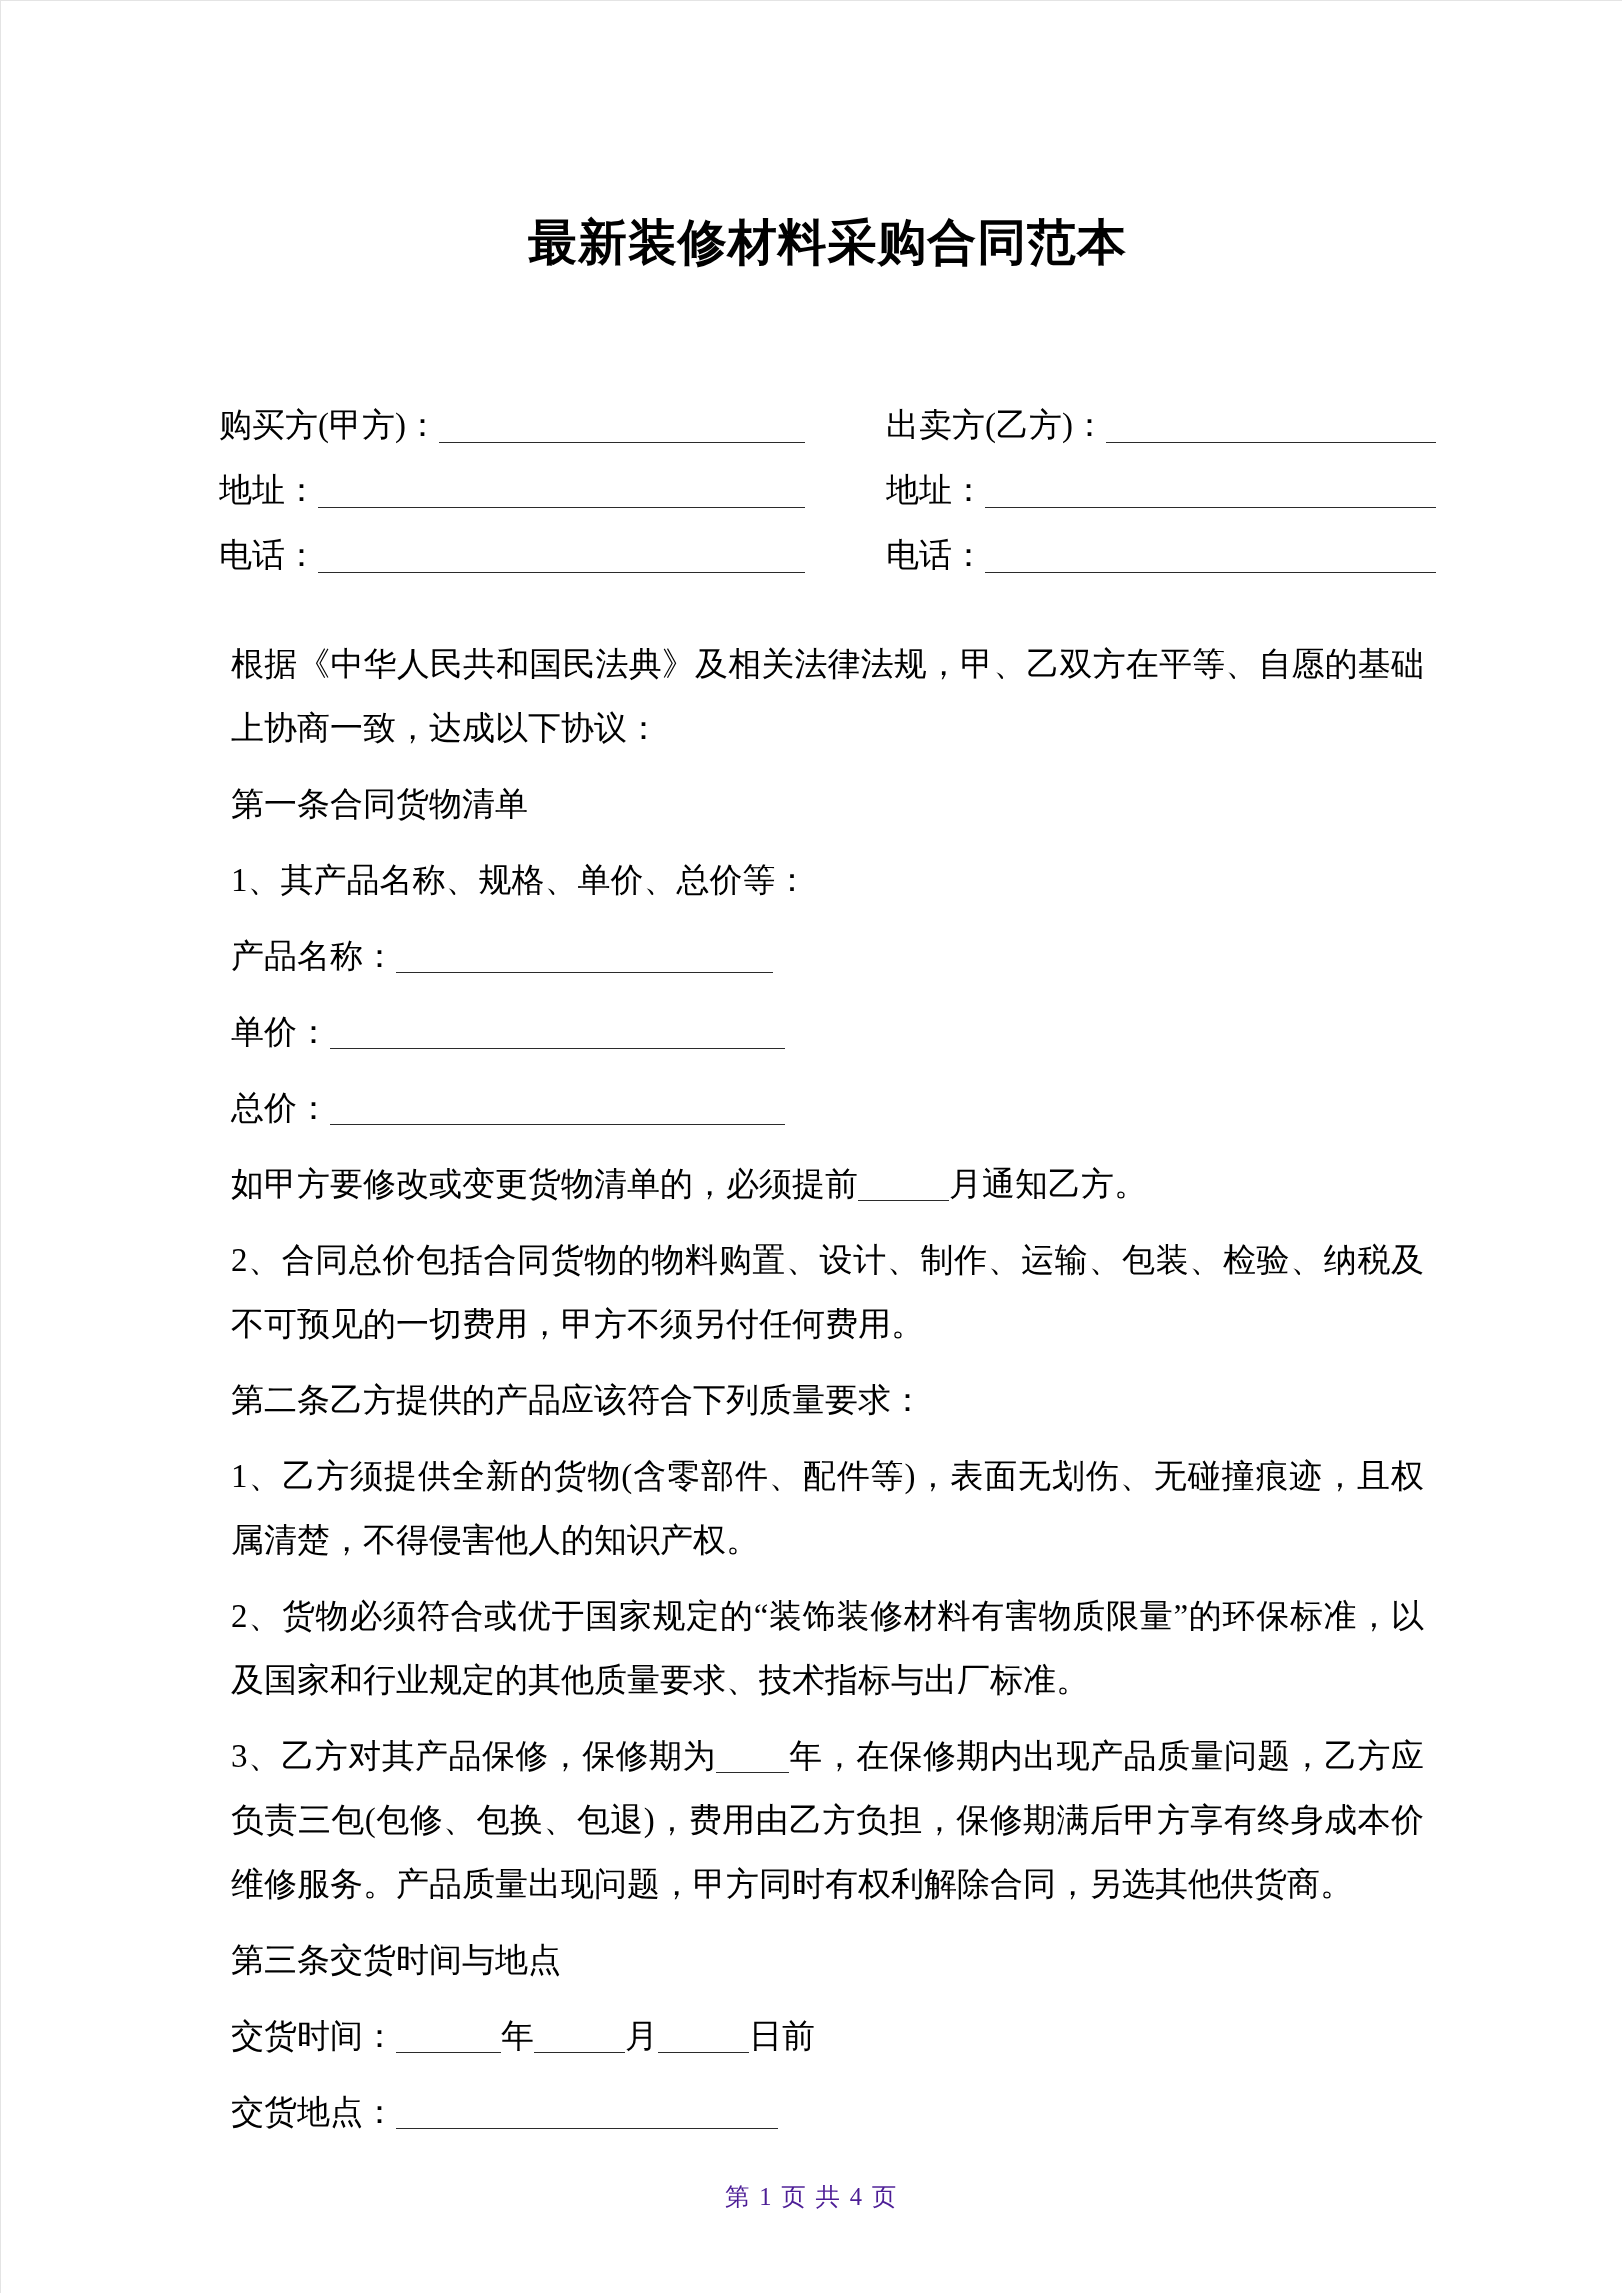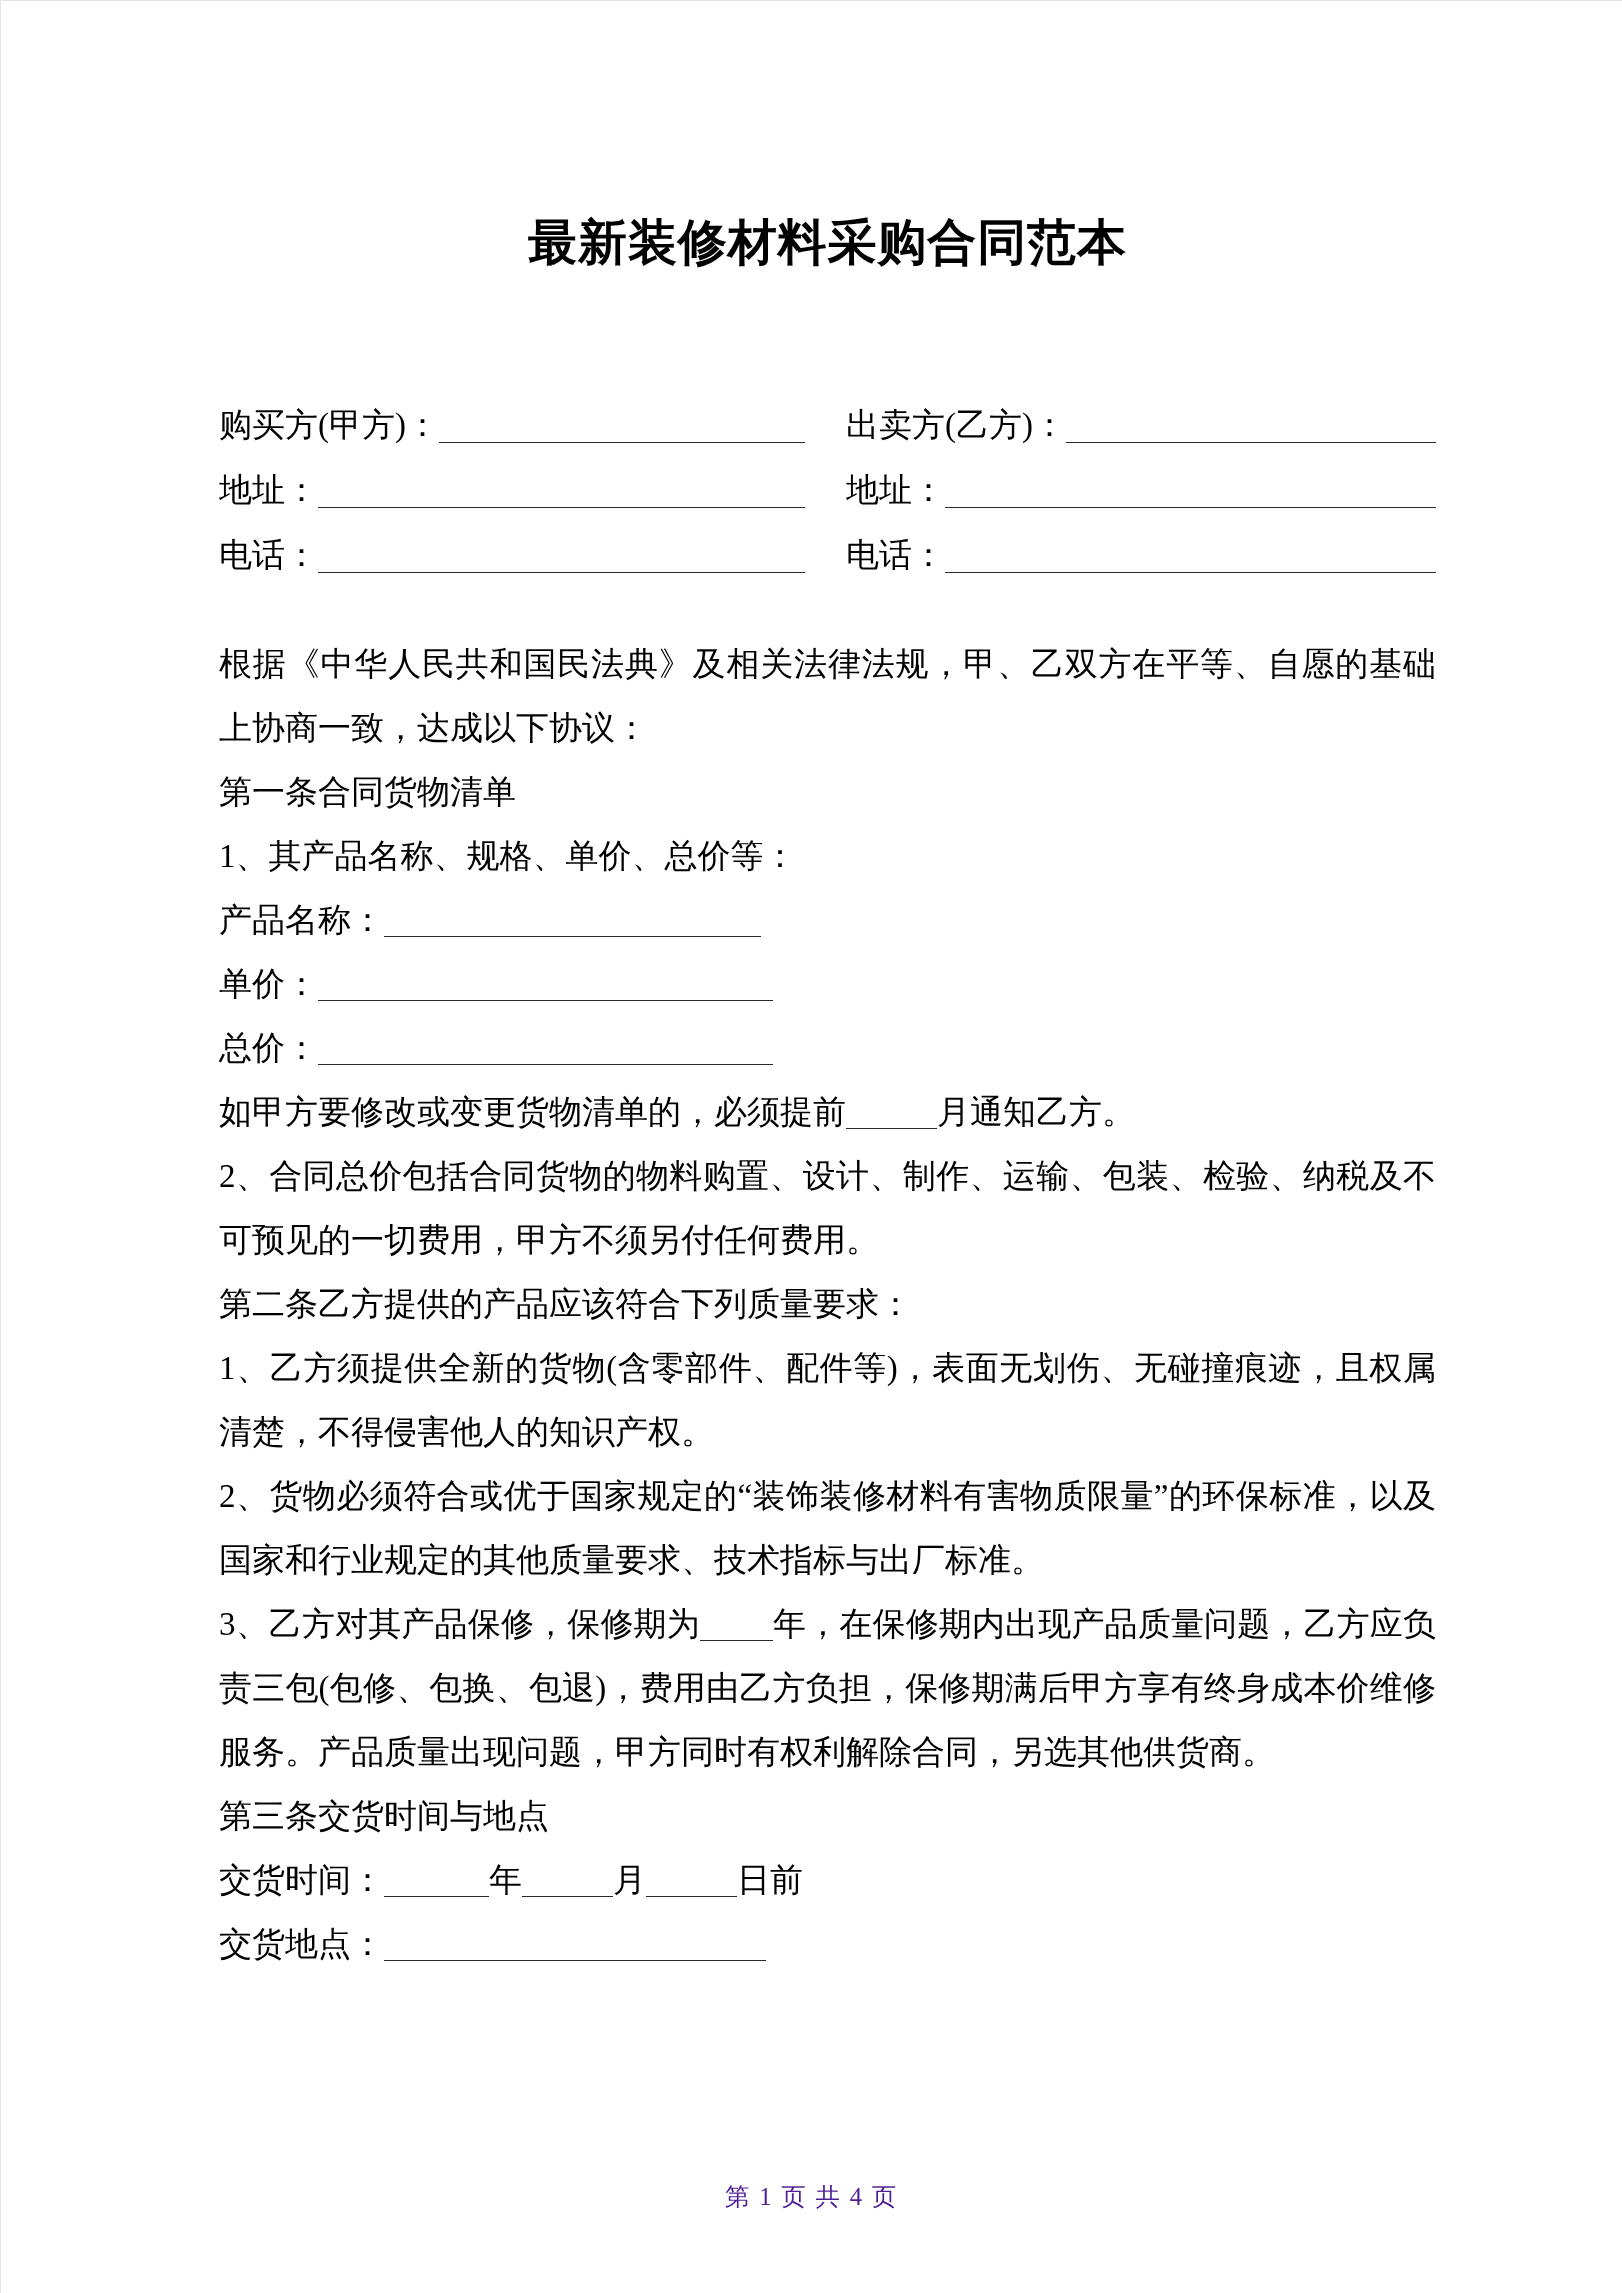--- a/index.html
+++ b/index.html
@@ -31,20 +31,21 @@
     letter-spacing: 0.9px;
   }
   .header-form {
     margin-top: 123px;
     font-size: 33px;
   }
   .hrow {
     display: flex;
     align-items: center;
     height: 65px;
+    gap: 40px;
   }
   .hcell {
     display: flex;
     align-items: flex-end;
   }
   .hcell-left  { flex: 0 0 586px; }
   .hcell-right { flex: 1; margin-left: 41px; }
   .lbl {
     white-space: nowrap;
     line-height: 65px;
@@ -54,21 +55,21 @@
     height: 0;
     border-bottom: 1.8px solid #2b2b2b;
     margin-bottom: 15.5px;
   }
   .body-text {
     margin-top: 44px;
     font-size: 33px;
     line-height: 64px;
   }
   .para {
-    margin: 0;
+    margin: 12px;
     text-align: justify;
   }
   .iblank {
     display: inline-block;
     height: 0;
     border-bottom: 1.8px solid #2b2b2b;
     vertical-align: -5.5px;
   }
   .footer {
     position: absolute;

